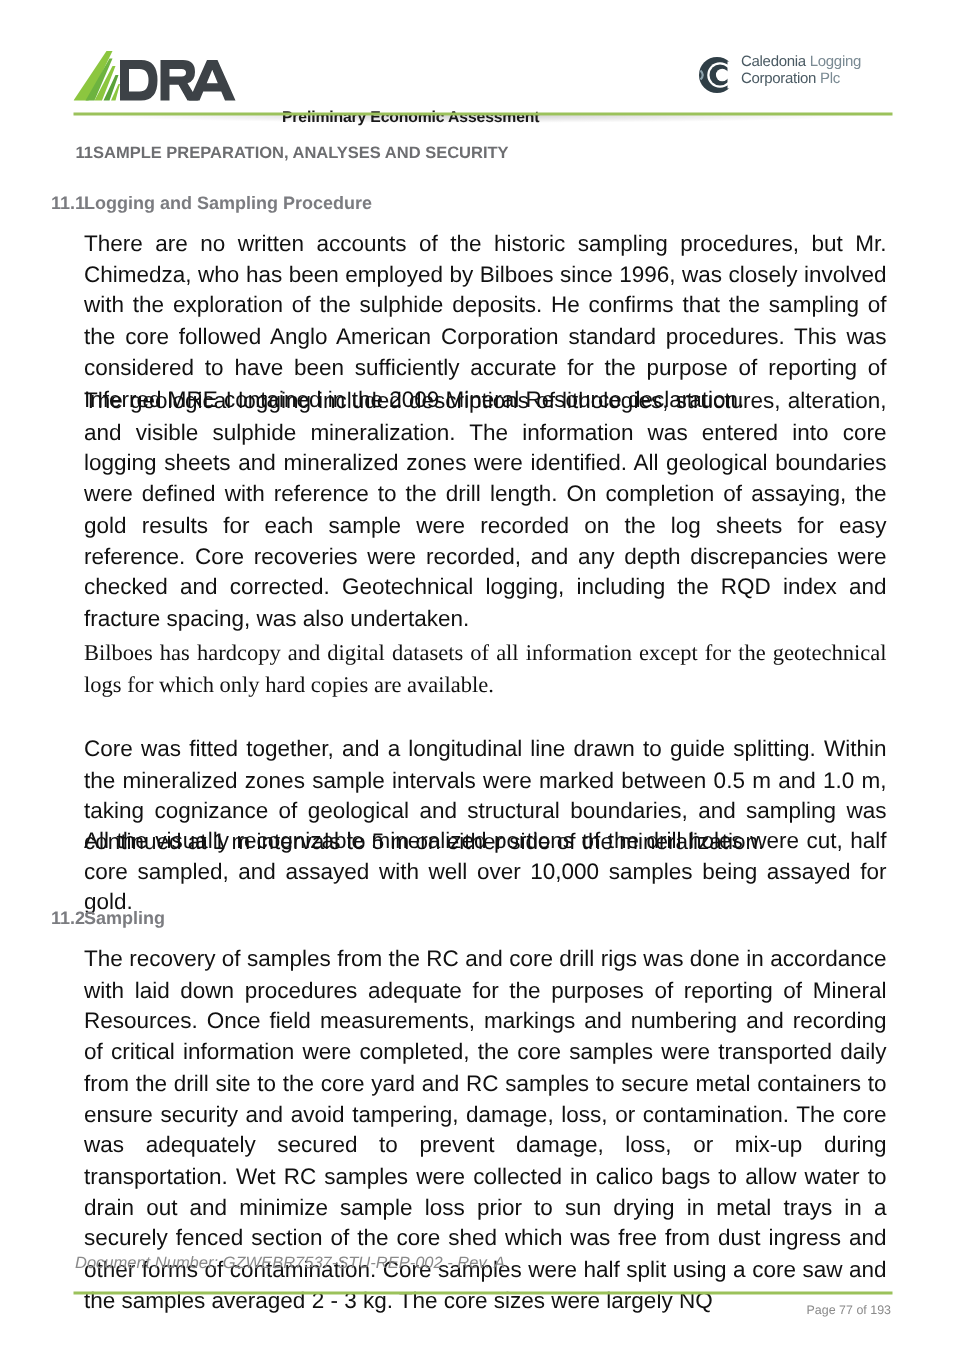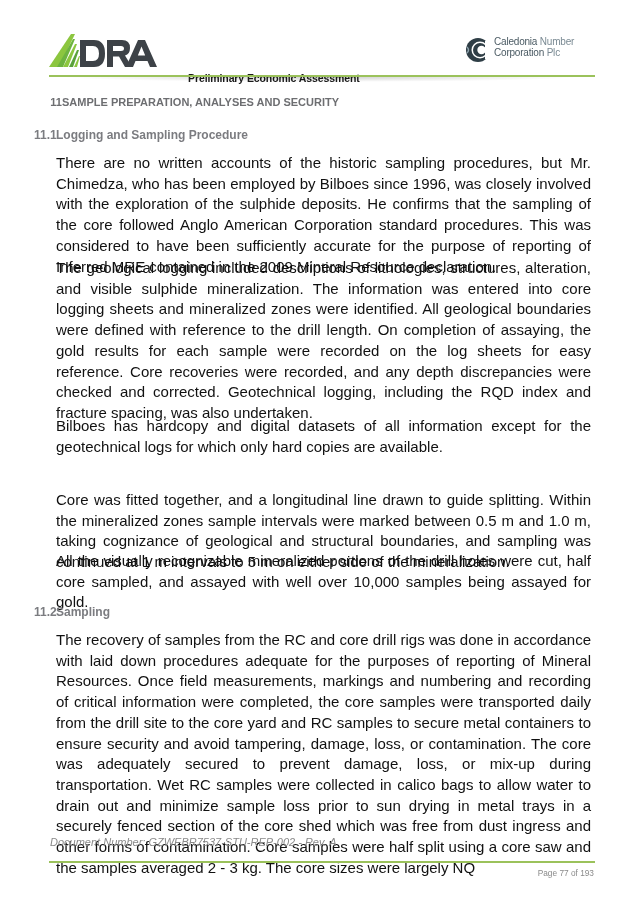--- a/index.html
+++ b/index.html
@@ -56,40 +56,40 @@
         <circle cx="13" cy="13" r="12" fill="#2f3e46"></circle>
         <circle cx="15" cy="13" r="8.5" fill="#ffffff"></circle>
         <circle cx="15" cy="13" r="7" fill="#2f3e46"></circle>
         <circle cx="16.5" cy="13" r="4.2" fill="#ffffff"></circle>
         <rect x="17" y="10.5" width="9" height="5" fill="#ffffff"></rect>
         <rect x="20" y="4" width="6" height="18" fill="#ffffff"></rect>
         <path d="M2 10 Q5 13 2 16" stroke="#8fa4ae" stroke-width="1.4" fill="none"></path>
       </svg>
     </div>
     <div class="cal-text">
-      <div><span class="dark">Caledonia</span><span> Number</span></div>
+      <div><span class="dark">Caledonia</span><span> Logging</span></div>
       <div><span class="dark">Corporation</span><span> Plc</span></div>
     </div>
   </div>
   <div class="header-rule"></div>
   <div class="header-shadow"></div>
 </div>
 
 <div class="content">
   <div class="h1">
     <span class="num">11</span><span>SAMPLE PREPARATION, ANALYSES AND SECURITY</span>
   </div>
 
   <div class="h2" style="top:128px;">
     <span class="num">11.1</span><span>Logging and Sampling Procedure</span>
   </div>
 
   <p class="para" style="top:153px;">There are no written accounts of the historic sampling procedures, but Mr. Chimedza, who has been employed by Bilboes since 1996, was closely involved with the exploration of the sulphide deposits. He confirms that the sampling of the core followed Anglo American Corporation standard procedures. This was considered to have been sufficiently accurate for the purpose of reporting of Inferred MRE contained in the 2009 Mineral Resource declaration.</p>
   <p class="para" style="top:258px;">The geological logging included descriptions of lithologies, structures, alteration, and visible sulphide mineralization. The information was entered into core logging sheets and mineralized zones were identified. All geological boundaries were defined with reference to the drill length. On completion of assaying, the gold results for each sample were recorded on the log sheets for easy reference. Core recoveries were recorded, and any depth discrepancies were checked and corrected. Geotechnical logging, including the RQD index and fracture spacing, was also undertaken.</p>
-  <p class="para" style="top:416px;">Bilboes has hardcopy and digital datasets of all information except for the geotechnical logs for which only hard copies are available.</p>
+  <p class="para" style="top:426px;font-family:Liberation Serif, serif;">Bilboes has hardcopy and digital datasets of all information except for the geotechnical logs for which only hard copies are available.</p>
   <p class="para" style="top:450px;margin-top:40px;">Core was fitted together, and a longitudinal line drawn to guide splitting. Within the mineralized zones sample intervals were marked between 0.5 m and 1.0 m, taking cognizance of geological and structural boundaries, and sampling was continued at 1 m intervals to 5 m on either side of the mineralization.</p>
   <p class="para" style="top:551px;">All the visually recognizable mineralized portions of the drill holes were cut, half core sampled, and assayed with well over 10,000 samples being assayed for gold.</p>
 
   <div class="h2" style="top:605px;">
     <span class="num">11.2</span><span>Sampling</span>
   </div>
 
   <p class="para" style="top:630px;">The recovery of samples from the RC and core drill rigs was done in accordance with laid down procedures adequate for the purposes of reporting of Mineral Resources. Once field measurements, markings and numbering and recording of critical information were completed, the core samples were transported daily from the drill site to the core yard and RC samples to secure metal containers to ensure security and avoid tampering, damage, loss, or contamination. The core was adequately secured to prevent damage, loss, or mix-up during transportation. Wet RC samples were collected in calico bags to allow water to drain out and minimize sample loss prior to sun drying in metal trays in a securely fenced section of the core shed which was free from dust ingress and other forms of contamination. Core samples were half split using a core saw and the samples averaged 2 - 3 kg. The core sizes were largely NQ</p>
 </div>
 

